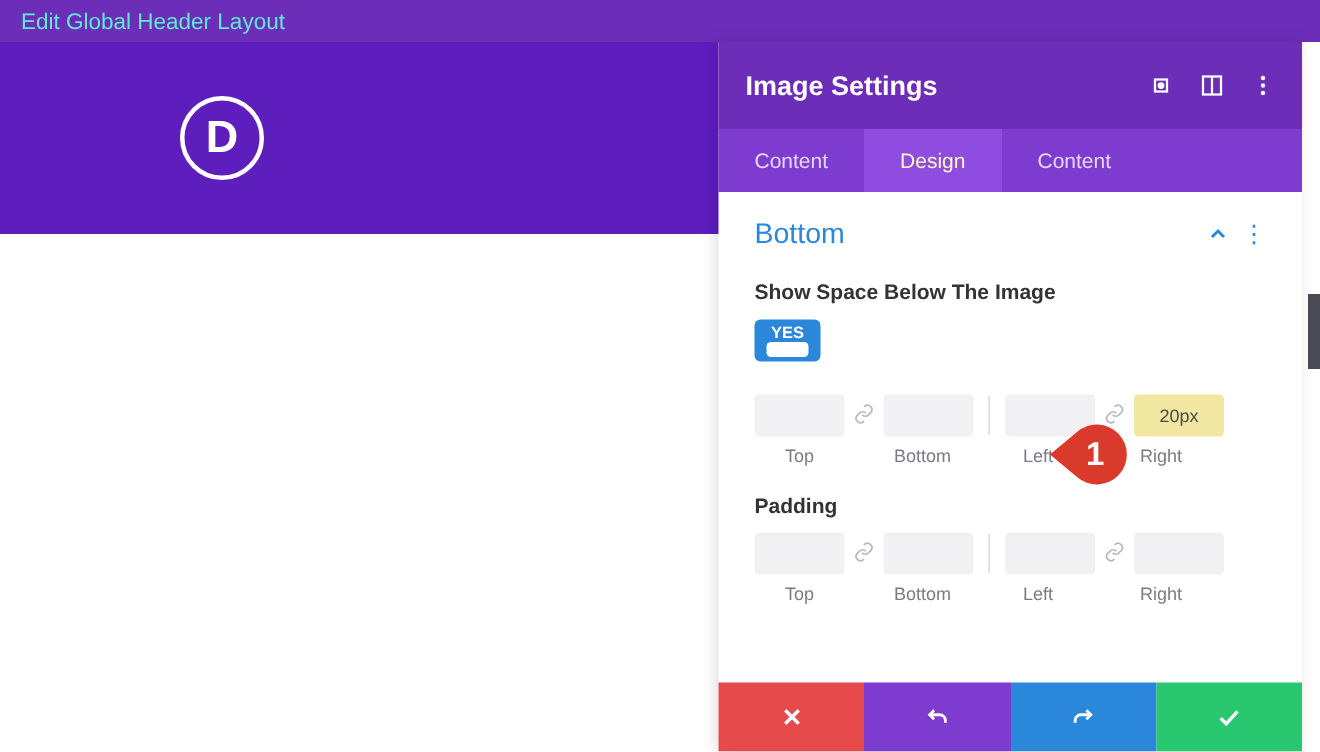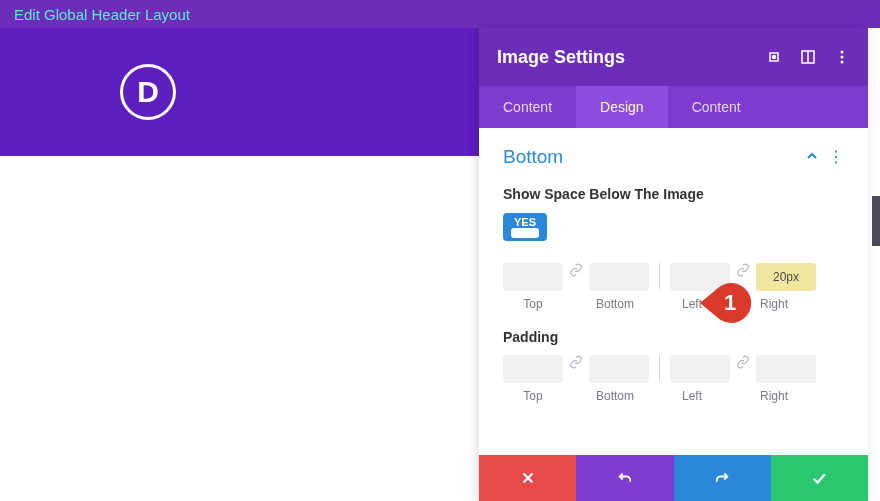--- a/index.html
+++ b/index.html
@@ -29,21 +29,21 @@
   .chev { color:#2b87da; font-size:14px; cursor:pointer; }
   .vdots { color:#2b87da; cursor:pointer; font-size:16px; line-height:1; }
 
   .opt-label { font-size: 14px; font-weight: 600; color: #333; margin-bottom: 10px; }
 
   .toggle { display: inline-flex; align-items: center; background: #2b87da; border-radius: 4px; height: 28px; padding: 3px; cursor: pointer; margin-bottom: 22px; flex-direction: column; }
   .toggle-text { color: #fff; font-size: 11px; font-weight: 700; padding: 0 8px; }
   .toggle-knob { width: 28px; height: 22px; background: #fff; border-radius: 3px; }
 
   .spacing-group { margin-bottom: 18px; }
-  .spacing-row { display: flex; align-items: flex-start; gap: 4px; margin-bottom: 6px; }
+  .spacing-row { display: flex; align-items: center; gap: 4px; margin-bottom: 6px; }
   .sp-input { width: 60px; height: 28px; background: #f1f1f3; border: none; border-radius: 3px; font-size: 12px; text-align: center; color:#7a7a85; }
   .sp-input.hl { background: #f2e7a1; color:#4a4a4a; font-weight:500; }
   .link-icon { width: 18px; color: #b7b7c2; font-size: 14px; text-align: center; flex-shrink:0; }
   .divider { width: 1px; height: 26px; background: #d8d8de; margin: 0 6px; flex-shrink:0; }
   .labels-row { display: flex; font-size: 12px; color: #7a7a85; }
   .labels-row span { text-align: center; }
   .lbl-top { width:60px; margin-right:22px; }
   .lbl-bot { width:60px; margin-right:17px; }
   .lbl-left { width:60px; margin-right:22px; }
   .lbl-right { width:60px; }

